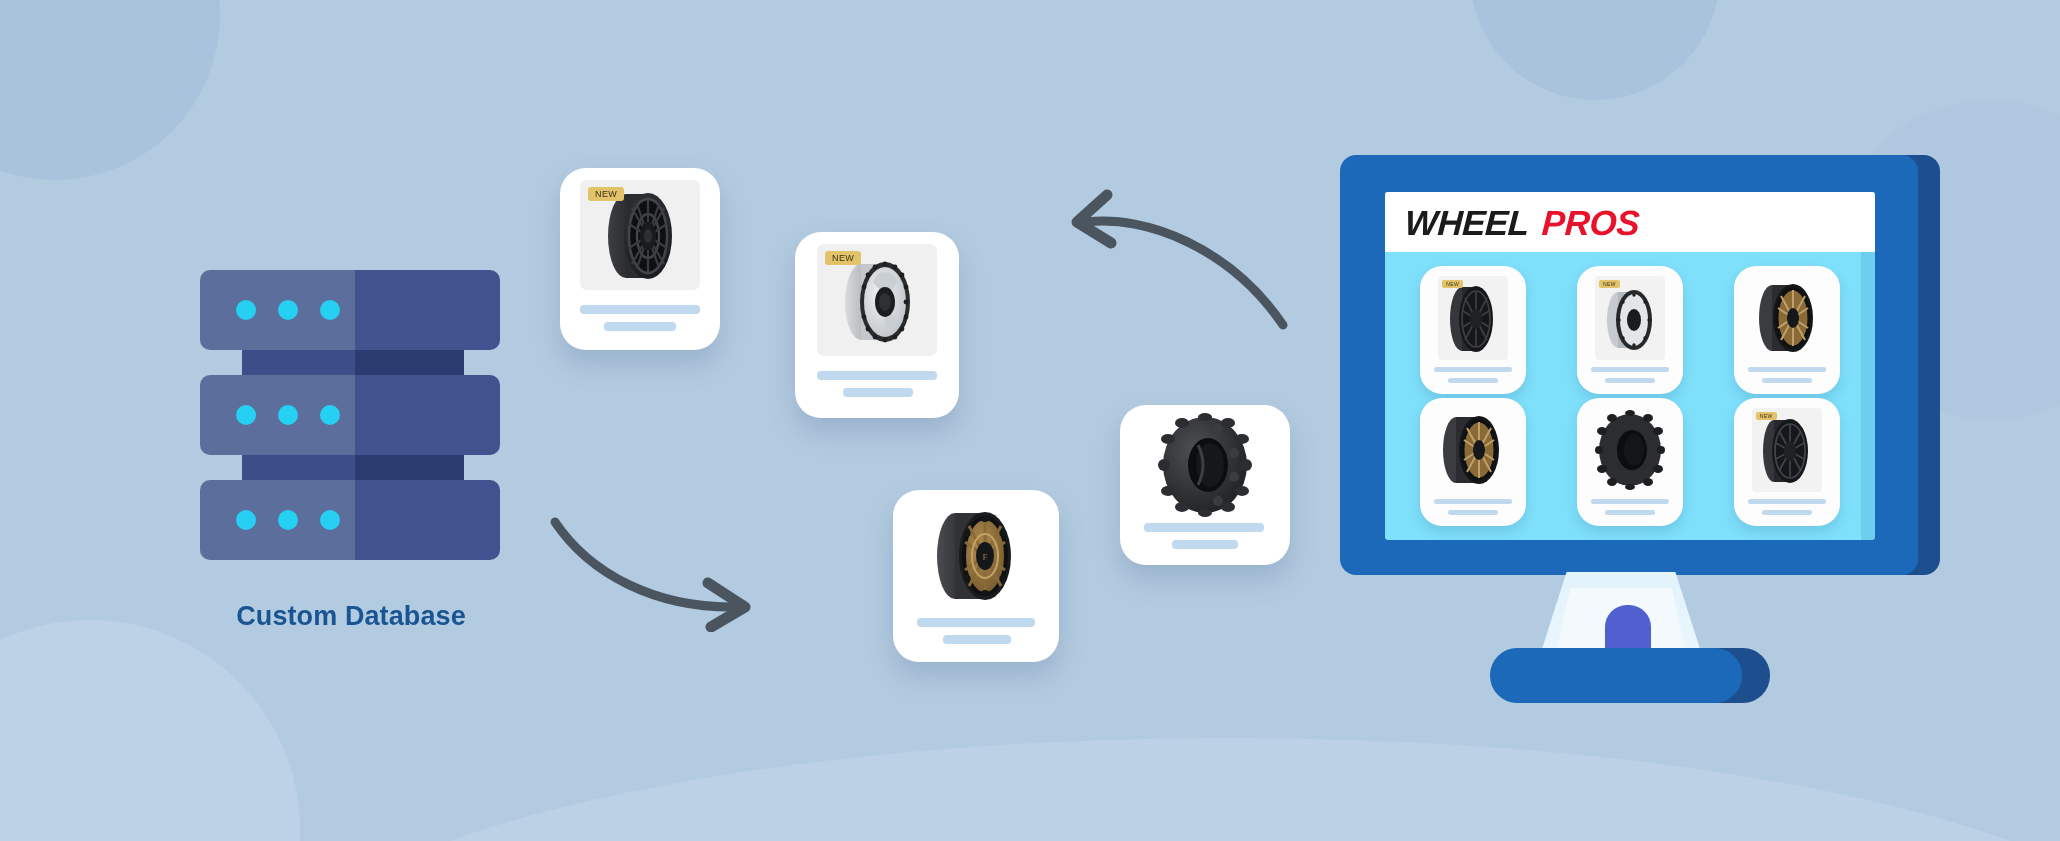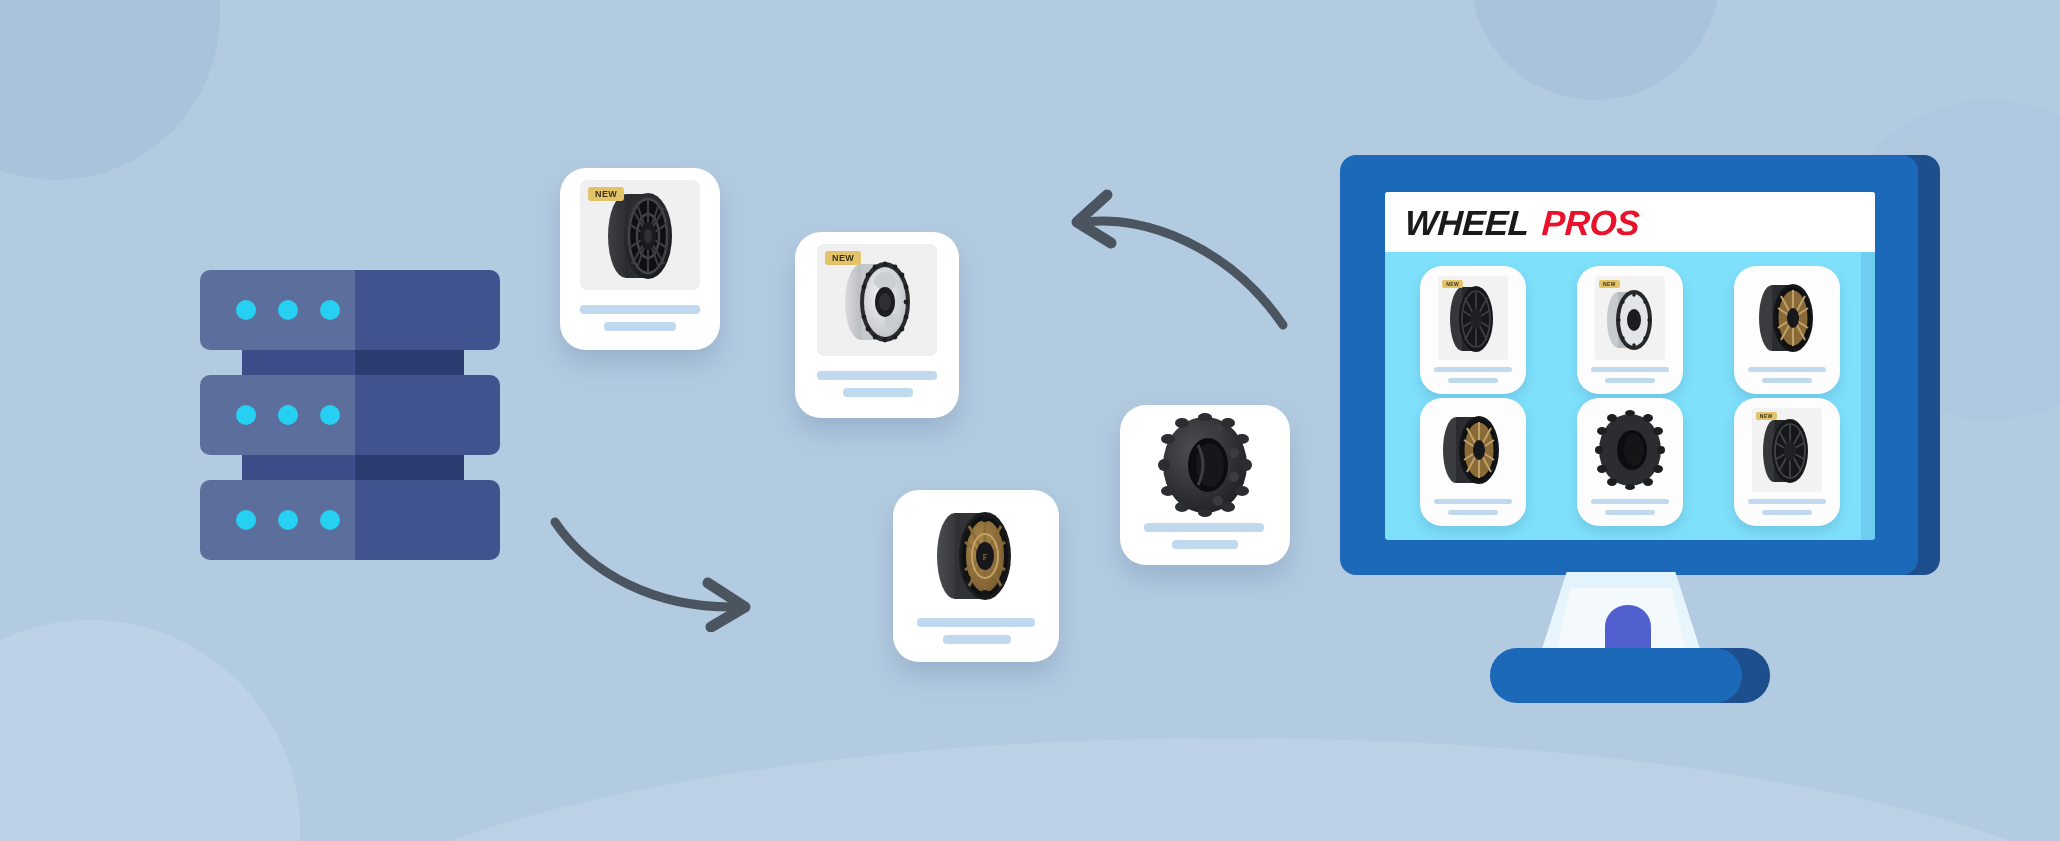--- a/index.html
+++ b/index.html
@@ -50,21 +50,21 @@
   .fcard {
     position:absolute; background:#ffffff; border-radius:26px;
     box-shadow: 0 14px 26px rgba(80,110,150,.26);
   }
   .fcard-imgbox {
     position:absolute; background:#f0f0f0; border-radius:7px; overflow:hidden;
   }
   .fcard-imgbox.plain { background:transparent; }
   .badge-new {
     position:absolute; background:#e3c36a; color:#3a3118;
-    font-size:9px; font-weight:bold; letter-spacing:.4px;
+    font-size:9px; font-weight:normal; letter-spacing:.4px;
     padding:3px 7px 2px; border-radius:3px; line-height:1; z-index:4;
   }
   .bar { position:absolute; background:#c0d9ef; border-radius:4px; height:9px; }
 
   
   #monitor { position:absolute; left:1340px; top:155px; width:600px; height:420px; }
   #mon-shadow {
     position:absolute; left:22px; top:0; width:578px; height:420px;
     background:#1d4f8f; border-radius:16px;
   }
@@ -181,20 +181,21 @@
       <div class="srv-left"></div>
       <div class="srv-right"></div>
       <div class="srv-dots">
         <div class="srv-dot"></div>
         <div class="srv-dot"></div>
         <div class="srv-dot"></div>
       </div>
     </div>
   </div>
 
+  <div id="server-label">Custom Database</div>
 
   <svg class="arrow-svg" id="arrow-db-to-cards" width="250" height="120" viewBox="0 0 250 120">
     <path d="M10 10 C 45 62, 110 96, 190 95" stroke="#4a5560" stroke-width="9" fill="none" stroke-linecap="round"></path>
     <path d="M163 71 L 200 95 L 166 115" stroke="#4a5560" stroke-width="11" fill="none" stroke-linecap="round" stroke-linejoin="round"></path>
   </svg>
 
   <svg class="arrow-svg" id="arrow-cards-to-monitor" width="250" height="145" viewBox="0 0 250 145">
     <path d="M32 37 C 90 30, 175 62, 228 140" stroke="#4a5560" stroke-width="9" fill="none" stroke-linecap="round"></path>
     <path d="M52 10 L 22 37 L 56 58" stroke="#4a5560" stroke-width="11" fill="none" stroke-linecap="round" stroke-linejoin="round"></path>
   </svg>

